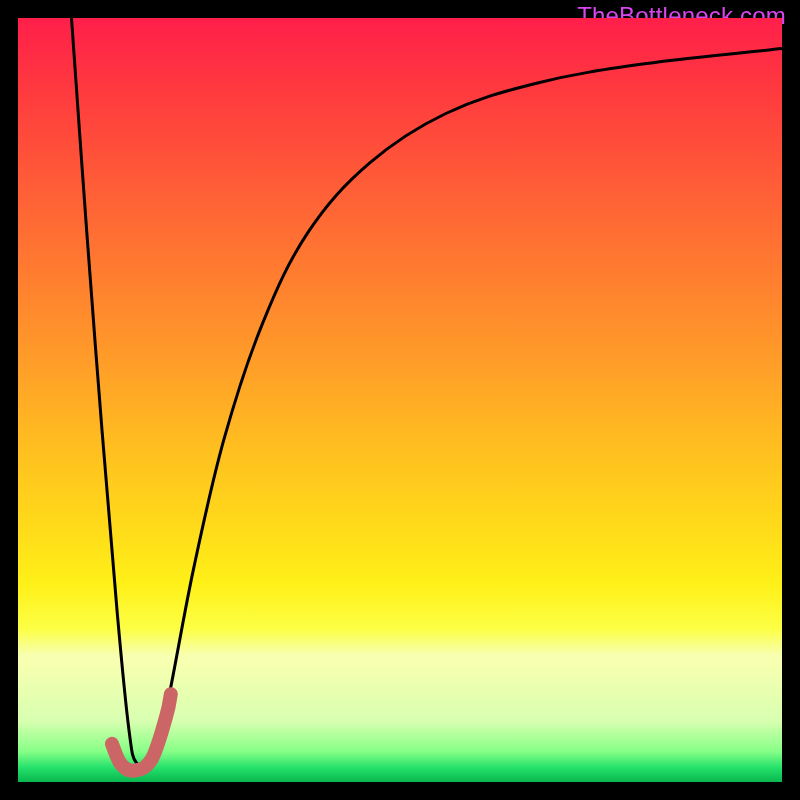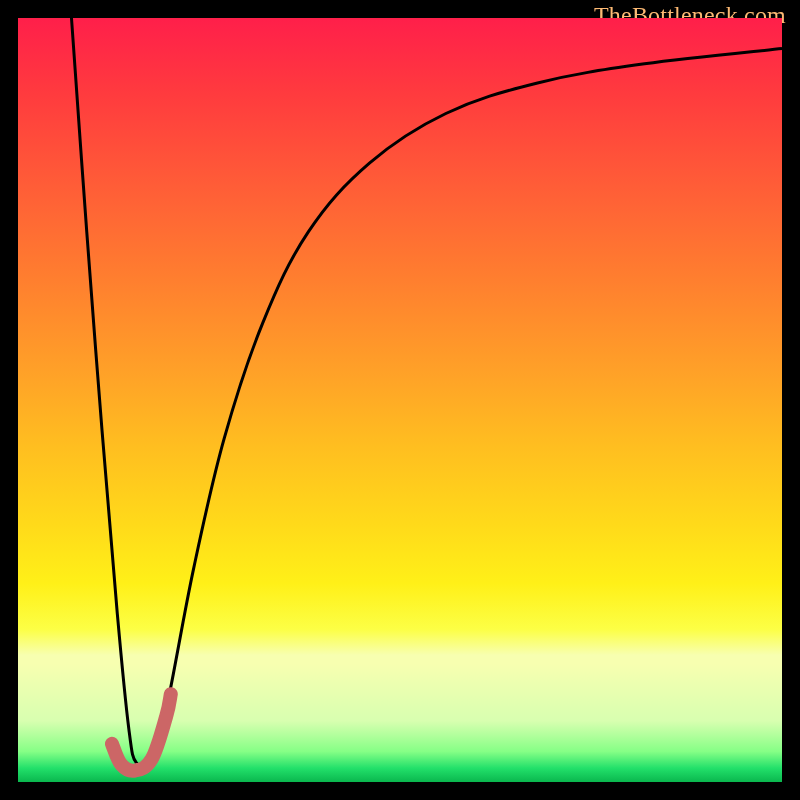--- a/index.html
+++ b/index.html
@@ -38,22 +38,22 @@
       #d8ffb0 92%,
       #86ff86 96%,
       #22e06a 98.2%,
       #0ab74e 100%
     );
   }
   .watermark {
     position: absolute;
     top: 2px;
     right: 14px;
-    color: #fdba74;
-    font-family: Liberation Serif, serif;
+    color: #d946ef;
+    font-family: Liberation Sans, sans-serif;
     font-size: 24px;
     letter-spacing: 0.2px;
     user-select: none;
   }
   svg.curves {
     position: absolute;
     left: 0;
     top: 0;
     width: 764px;
     height: 764px;

